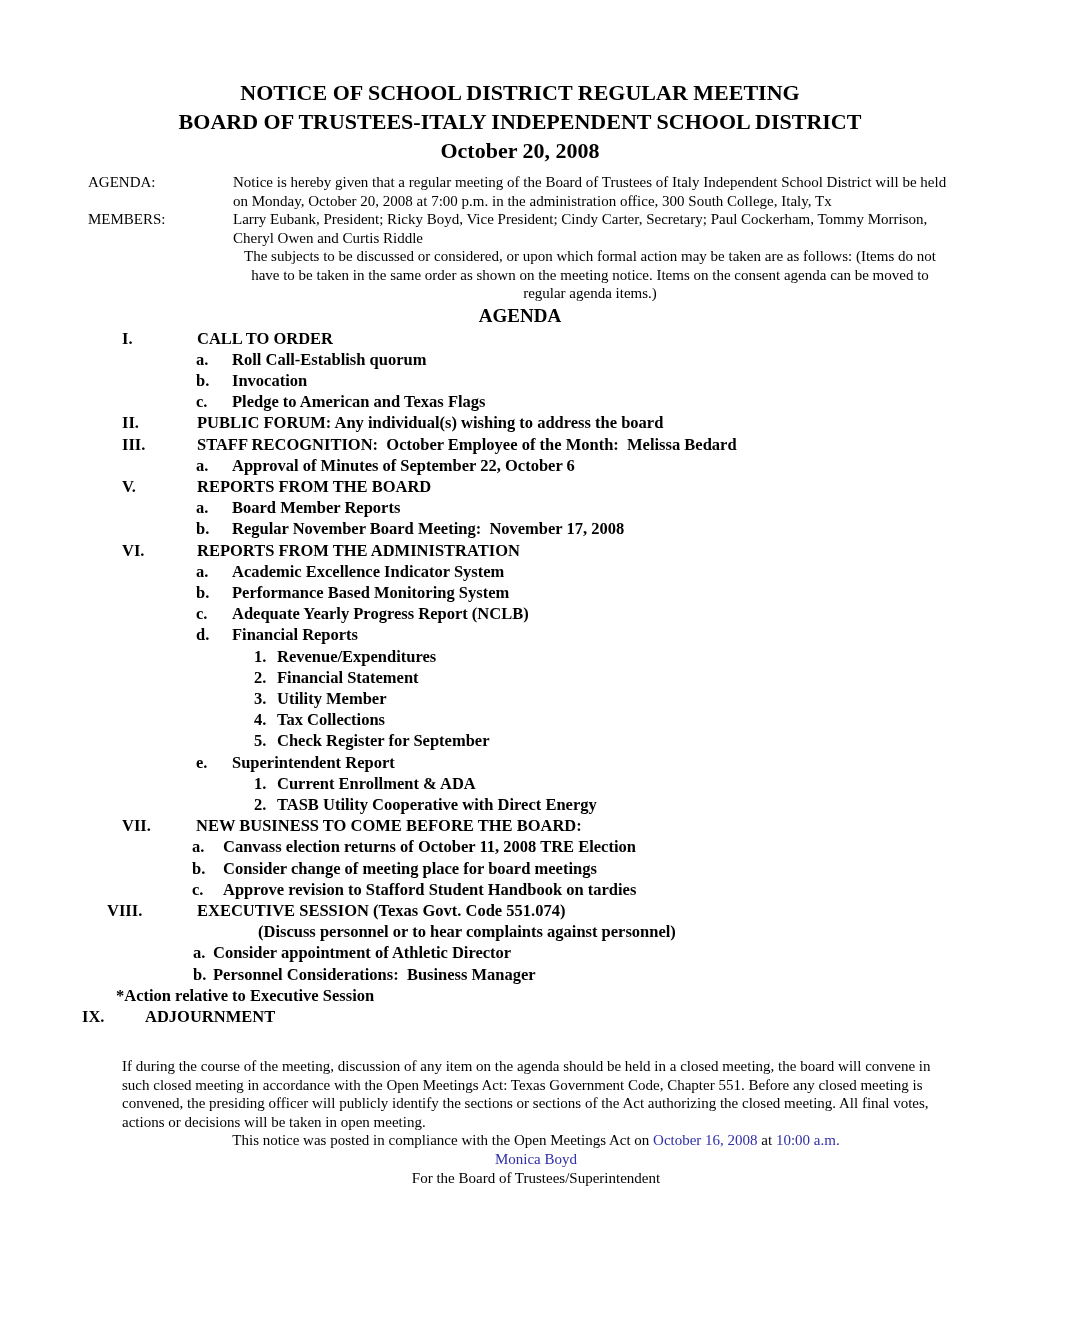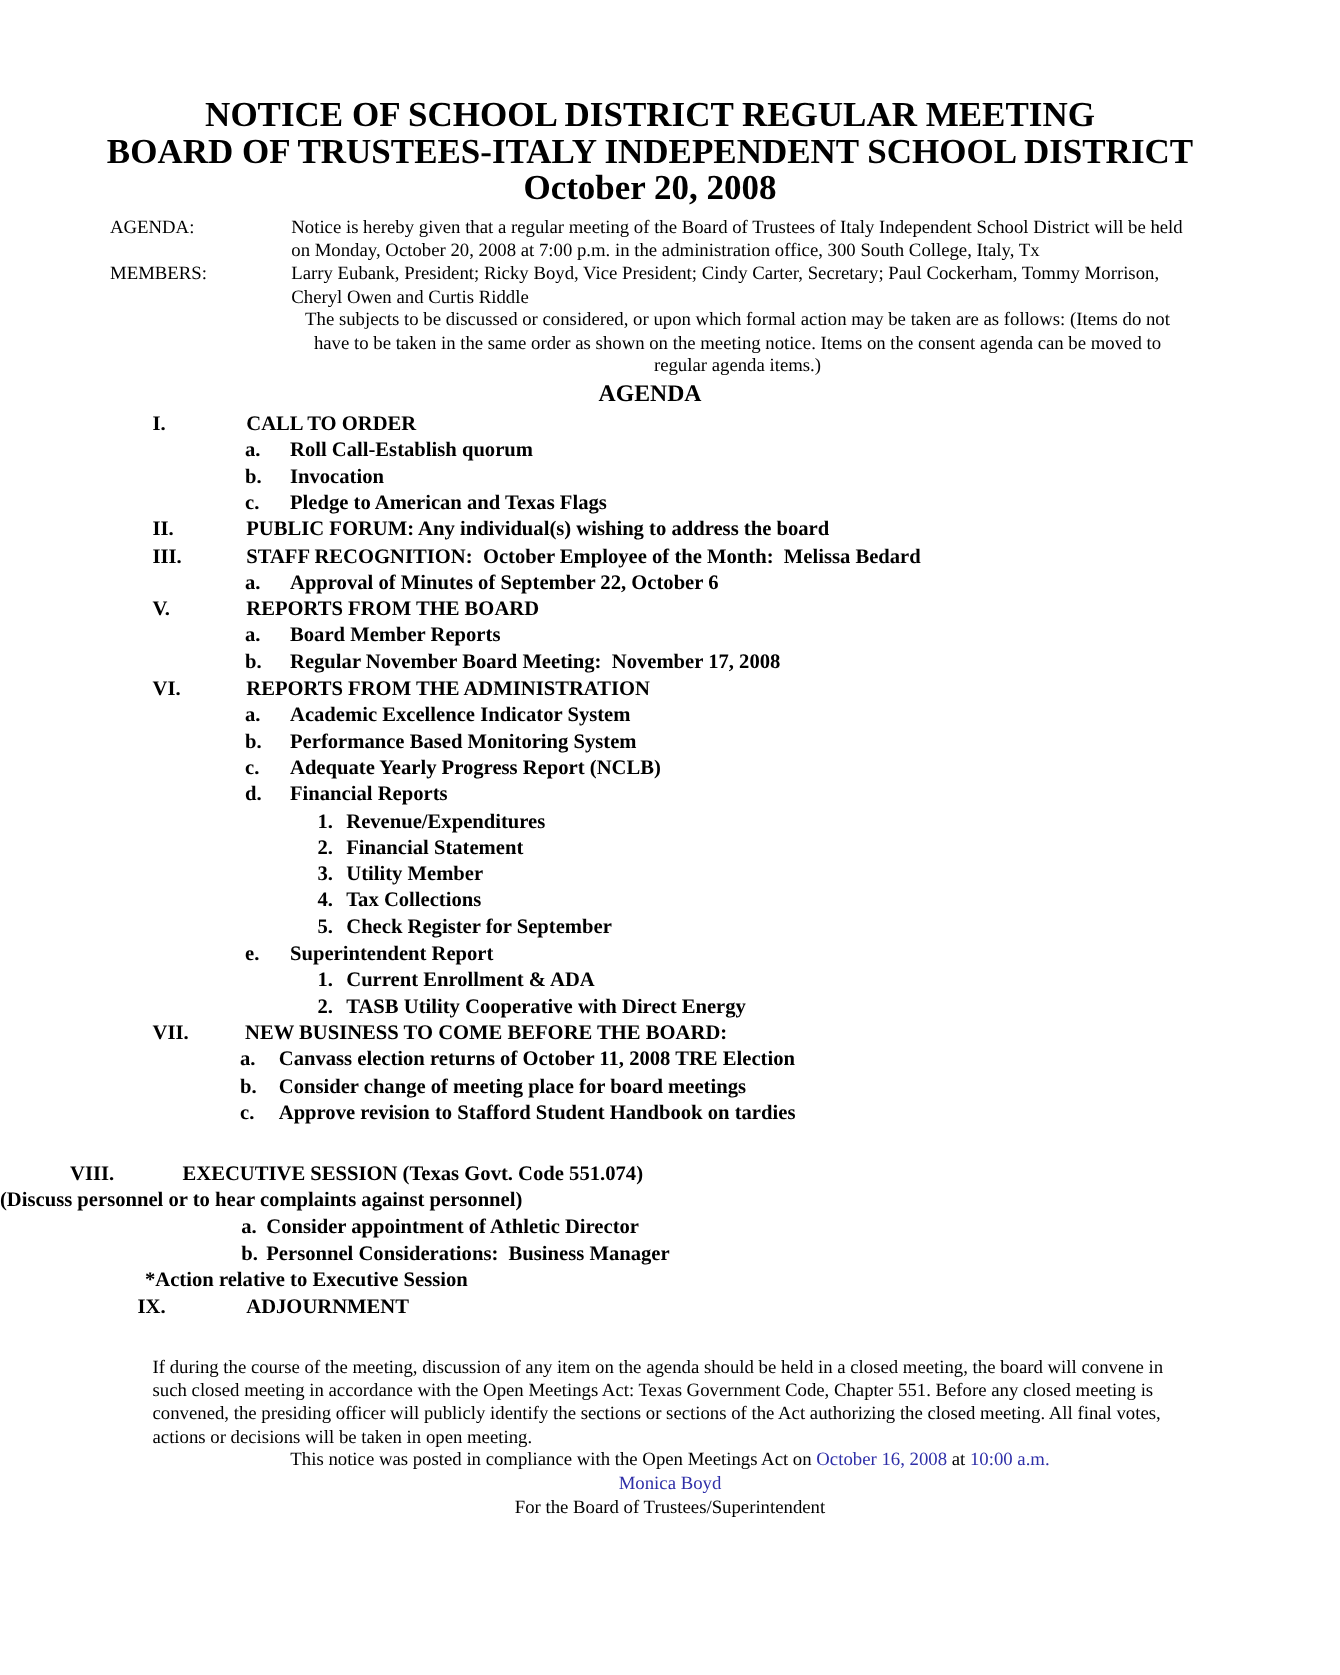--- a/index.html
+++ b/index.html
@@ -12,21 +12,21 @@
     font-family: "Liberation Serif", "DejaVu Serif", serif;
     overflow: hidden;
   }
   
   .title {
     padding-top: 78px;
     margin-left: 60px;
     width: 920px;
     text-align: center;
     font-weight: bold;
-    font-size: 28px;
+    font-size: 22px;
     line-height: 29px;
   }
   
   .preamble {
     margin-top: 8px;
     margin-left: 88px;
     font-size: 15px;
     line-height: 18.5px;
   }
   .prerow { display: flex; }
@@ -51,27 +51,27 @@
   .row {
     display: flex;
     font-weight: bold;
     font-size: 16.5px;
     line-height: 21.2px;
     white-space: pre;
   }
   .row .mk { flex: none; }
   .r1 { padding-left: 122px; } .r1 .mk { width: 75px; }
   .s7 { } .s7 .mk { width: 74px; }
-  .s8 { padding-left: 56px; margin-top: 28px; } .s8 .mk { width: 90px; }
-  .s9 { padding-left: 110px; gap: 24px; } .s9 .mk { width: 63px; }
+  .s8 { padding-left: 107px; } .s8 .mk { width: 90px; }
+  .s9 { padding-left: 82px; } .s9 .mk { width: 63px; }
   .r2 { padding-left: 196px; } .r2 .mk { width: 36px; }
   .b7 { padding-left: 192px; } .b7 .mk { width: 31px; }
   .c8 { padding-left: 193px; } .c8 .mk { width: 20px; }
   .r3 { padding-left: 254px; } .r3 .mk { width: 23px; }
-  .rn { }
+  .rn { padding-left: 258px; }
   .rs { padding-left: 116px; }
   
   .closing { margin-top: 30px; font-size: 15px; line-height: 18.5px; }
   .closing-para { margin: 0 0 0 122px; width: 830px; }
   .notice-line, .signature, .sig-title {
     margin: 0;
     text-align: center;
     line-height: 19px;
     white-space: pre-wrap;
   }

